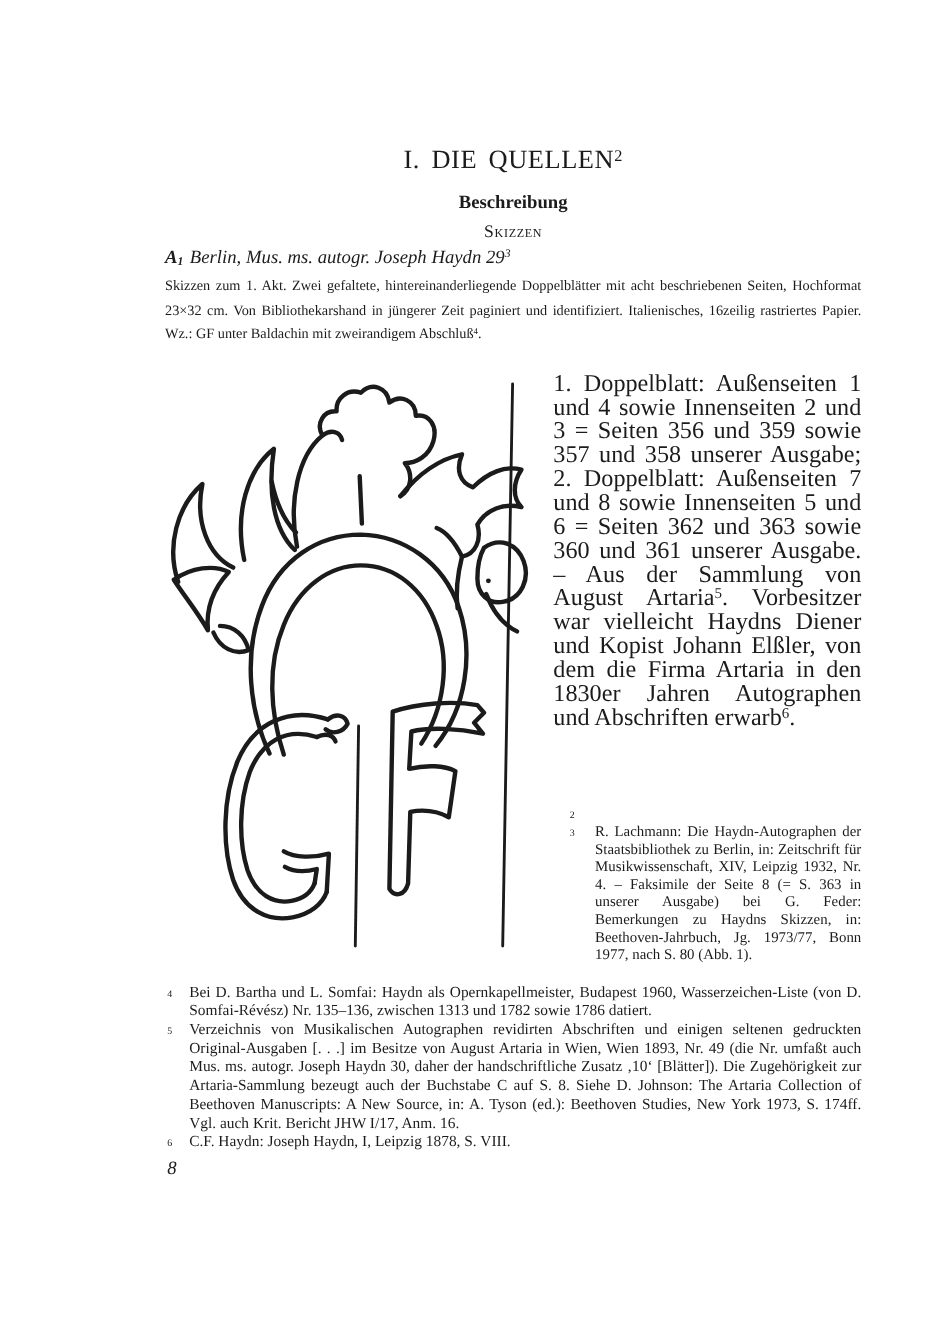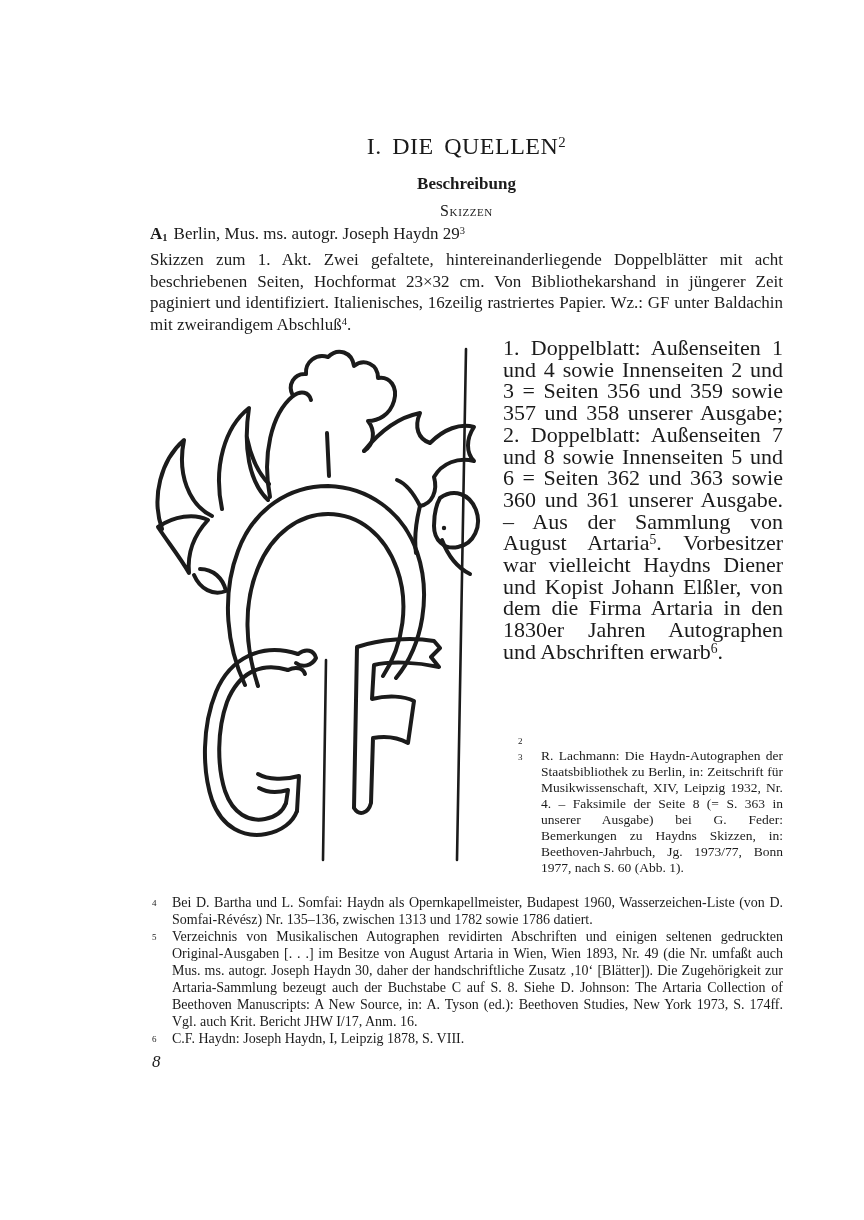--- a/index.html
+++ b/index.html
@@ -12,26 +12,26 @@
     font-family:"Liberation Serif","DejaVu Serif",serif;
     overflow:hidden;
   }
   .abs { position:absolute; }
   .centerblock { left:150px; width:633px; text-align:center; }
 
   .title { top:133px; font-size:24px; letter-spacing:0.5px; word-spacing:4px; }
   .h-besch { top:174px; font-size:17px; font-weight:bold; }
   .h-skizzen { top:202px; font-size:16px; font-variant:small-caps; letter-spacing:0.6px; }
 
-  .sigla { left:150px; top:224px; width:633px; font-size:17px; }
+  .sigla { left:150px; top:224px; width:633px; font-size:17px;font-style:italic; }
   .sigla b { margin-right:6px; }
 
   .bodypar {
     left:150px; top:249px; width:633px;
-    font-size:17px; line-height:21.7px; text-align:justify;
+    font-size:13px; line-height:21.7px; text-align:justify;
   }
 
   .figure { left:150px; top:347px; width:340px; height:525px; }
   .figure svg { display:block; }
 
   .rightcol {
     left:503px; top:337px; width:280px;
     font-size:22px; line-height:21.7px; text-align:justify;
   }
 
@@ -105,21 +105,21 @@
   </div>
 
   <div class="abs rightcol"><span>1. Doppelblatt: Außenseiten 1 und 4 sowie Innenseiten 2 und 3 = Seiten 356 und 359 sowie 357 und 358 unserer Ausgabe; 2. Doppelblatt: Außenseiten 7 und 8 sowie Innenseiten 5 und 6 = Seiten 362 und 363 sowie 360 und 361 unserer Ausgabe. – Aus der Sammlung von August Artaria</span><sup class="ref">5</sup><span>. Vorbesitzer war vielleicht Haydns Diener und Kopist Johann Elßler, von dem die Firma Artaria in den 1830er Jahren Autographen und Abschriften erwarb</span><sup class="ref">6</sup><span>.</span></div>
 
   <div class="abs fnr">
     <div class="fn-row">
       <span class="fn-marker">2</span>
     </div>
     <div class="fn-row">
       <span class="fn-marker">3</span>
-      <div class="fn-text">R. Lachmann: Die Haydn-Autographen der Staatsbibliothek zu Berlin, in: Zeitschrift für Musikwissenschaft, XIV, Leipzig 1932, Nr. 4. – Faksimile der Seite 8 (= S. 363 in unserer Ausgabe) bei G. Feder: Bemerkungen zu Haydns Skizzen, in: Beethoven-Jahrbuch, Jg. 1973/77, Bonn 1977, nach S. 60 (Abb. 1).</div>
+      <div class="fn-text">R. Lachmann: Die Haydn-Autographen der Staatsbibliothek zu Berlin, in: Zeitschrift für Musikwissenschaft, XIV, Leipzig 1932, Nr. 4. – Faksimile der Seite 8 (= S. 363 in unserer Ausgabe) bei G. Feder: Bemerkungen zu Haydns Skizzen, in: Beethoven-Jahrbuch, Jg. 1973/77, Bonn 1977, nach S. 80 (Abb. 1).</div>
     </div>
   </div>
 
   <div class="abs fnb">
     <div class="fn-row">
       <span class="fn-marker">4</span>
       <div class="fn-text">Bei D. Bartha und L. Somfai: Haydn als Opernkapellmeister, Budapest 1960, Wasserzeichen-Liste (von D. Somfai-Révész) Nr. 135–136, zwischen 1313 und 1782 sowie 1786 datiert.</div>
     </div>
     <div class="fn-row">
       <span class="fn-marker">5</span>

